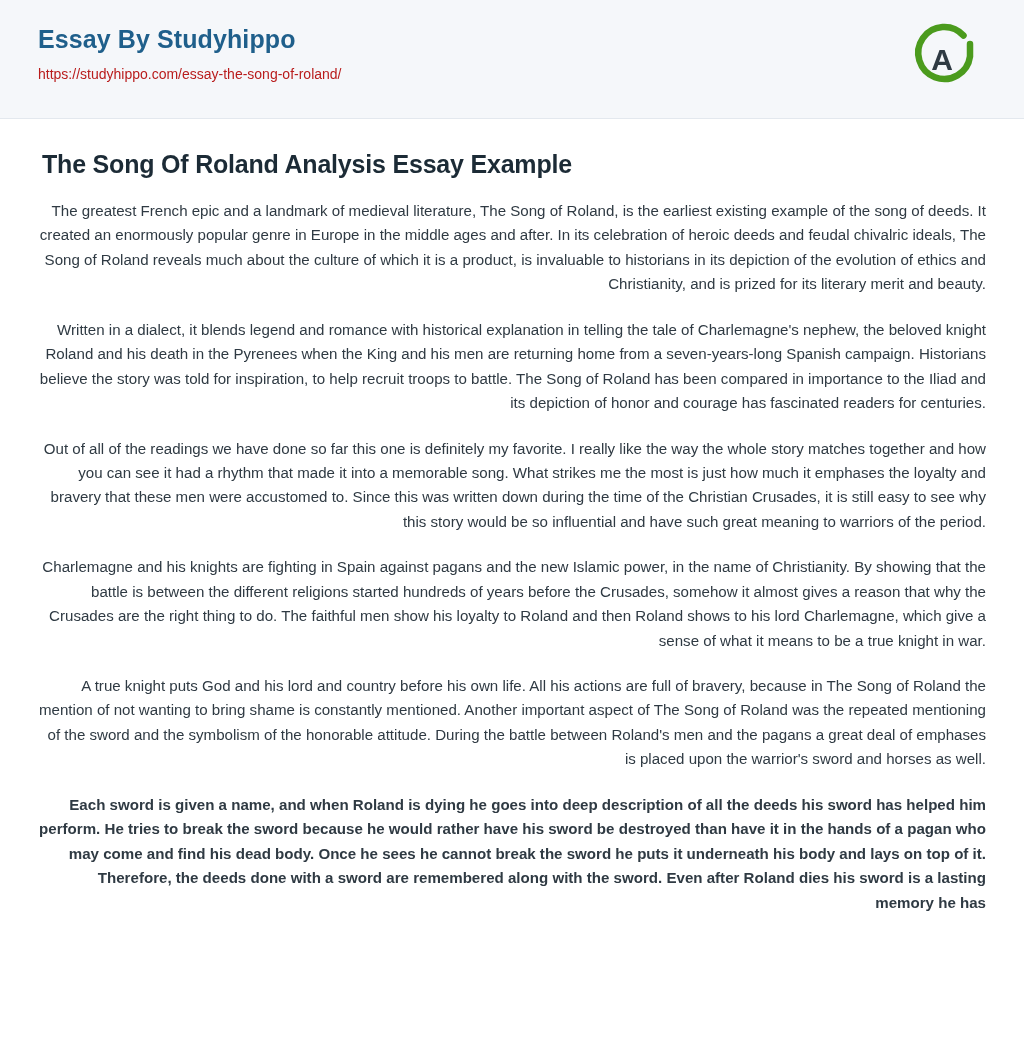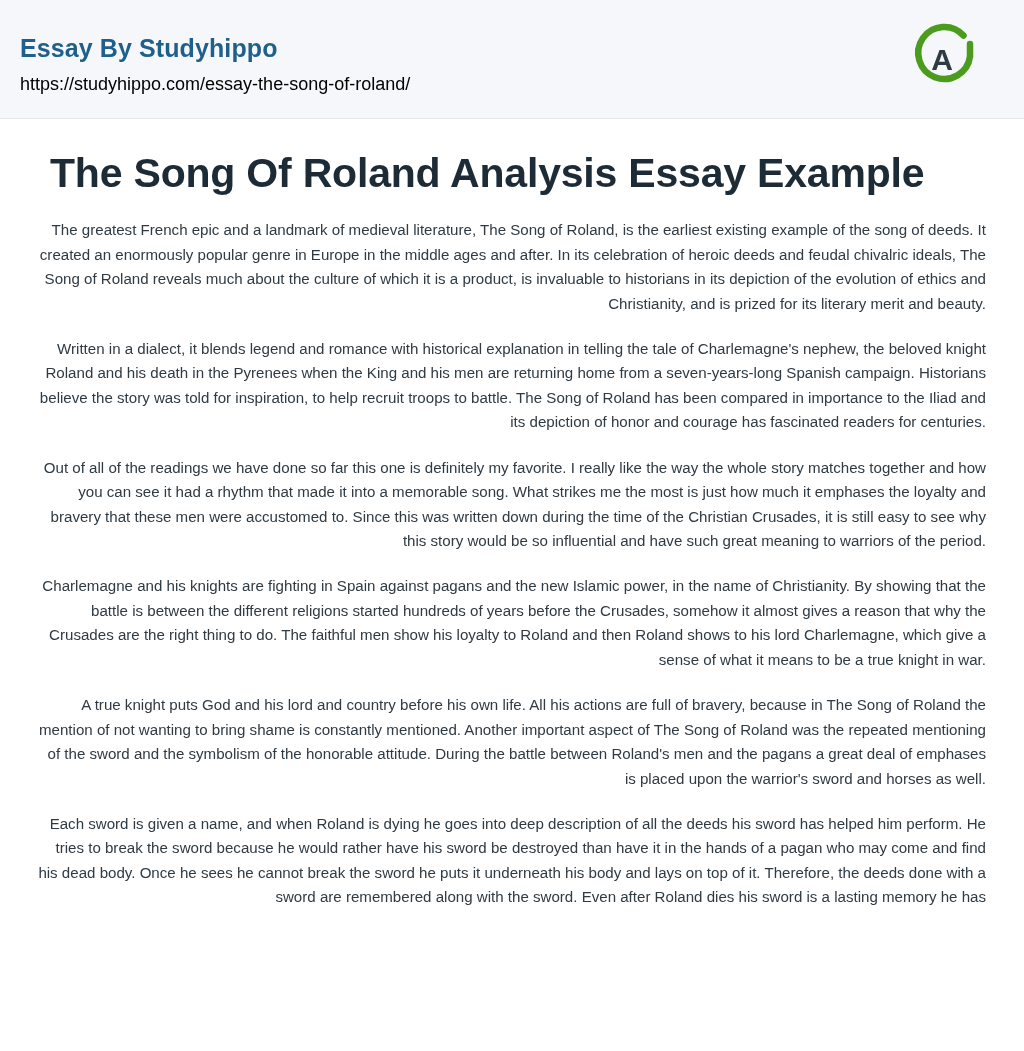--- a/index.html
+++ b/index.html
@@ -20,77 +20,78 @@
     min-height: 1051px;
     position: relative;
     background: #ffffff;
     box-sizing: border-box;
   }
 
   
   .header {
     background: #f5f7fa;
     border-bottom: 1px solid #e3e8ee;
-    padding: 26px 38px 22px 20px;
+    padding: 26px 38px 22px 38px;
     display: flex;
-    align-items: flex-end;
+    align-items: flex-start;
     justify-content: space-between;
     box-sizing: border-box;
   }
   .brand-block {
     display: flex;
     flex-direction: column;
     gap: 12px;
   }
   .brand-title {
     font-size: 25px;
     font-weight: bold;
     color: #1f5f8b;
     letter-spacing: 0.1px;
     line-height: 1.1;
   }
   .brand-url {
-    font-size: 18px;
-    color: #000000;
+    font-size: 14px;
+    color: #b91c1c;
     text-decoration: none;
     line-height: 1.2;
   }
   .logo-wrap {
     width: 74px;
     height: 74px;
     margin-top: -4px;
     margin-right: 4px;
     flex: 0 0 auto;
     display: flex;
     align-items: center;
     justify-content: center;
   }
 
   
   .article {
     padding: 30px 38px 40px 38px;
     box-sizing: border-box;
   }
   .article-title {
-    font-size: 41px;
+    font-size: 25px;
     font-weight: bold;
     color: #1c2b36;
-    margin: 0 0 20px 12px;
+    margin: 0 0 20px 4px;
     line-height: 1.2;
     letter-spacing: -0.2px;
   }
   .article p {
     font-size: 15.1px;
     line-height: 1.62;
     color: #2f3a43;
     margin: 0 0 21px 0;
     text-align: right;
   }
   .article p:last-child {
     margin-bottom: 4px;
+    font-weight: bold;
   }
 </style>
 </head>
 <body>
 
 <div class="page">
 
   <div class="header">
     <div class="brand-block">
       <div class="brand-title">Essay By Studyhippo</div>

